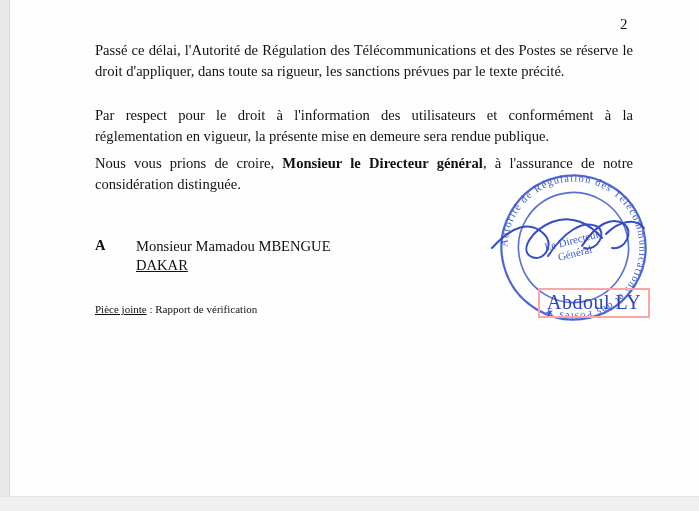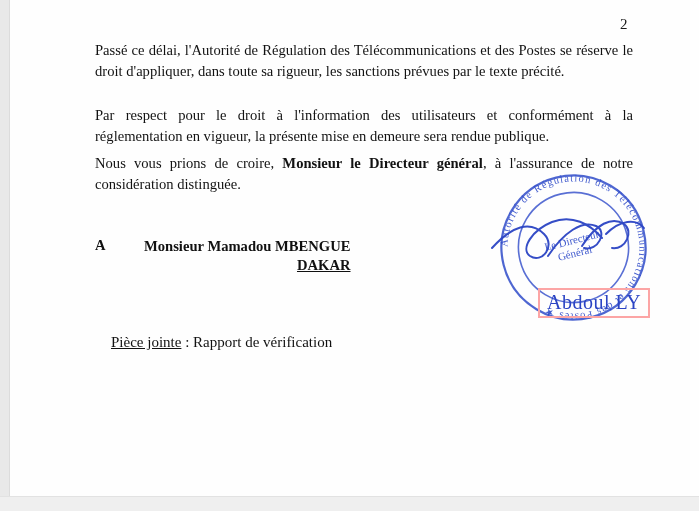--- a/index.html
+++ b/index.html
@@ -65,34 +65,31 @@
     top: 237px;
     font-size: 14.6px;
     font-weight: bold;
   }
   .addr-lines {
     position: absolute;
     left: 136px;
     top: 237px;
     font-size: 14.6px;
     line-height: 19px;
-    font-weight: bold;
-    margin-left: 8px;
+    font-weight: normal;
   }
   .addr-lines div { white-space: nowrap; }
   .addr-city {
     text-decoration: underline;
-    text-align: right;
   }
   .attach {
     position: absolute;
     left: 95px;
-    top: 334px;
-    font-size: 15px;
-    margin-left: 16px;
+    top: 303px;
+    font-size: 11px;
   }
   .attach u { text-decoration: underline; }
   b, .bold { font-weight: bold; }
 
   
   .stamp {
     position: absolute;
     left: 486px;
     top: 160px;
     width: 175px;

